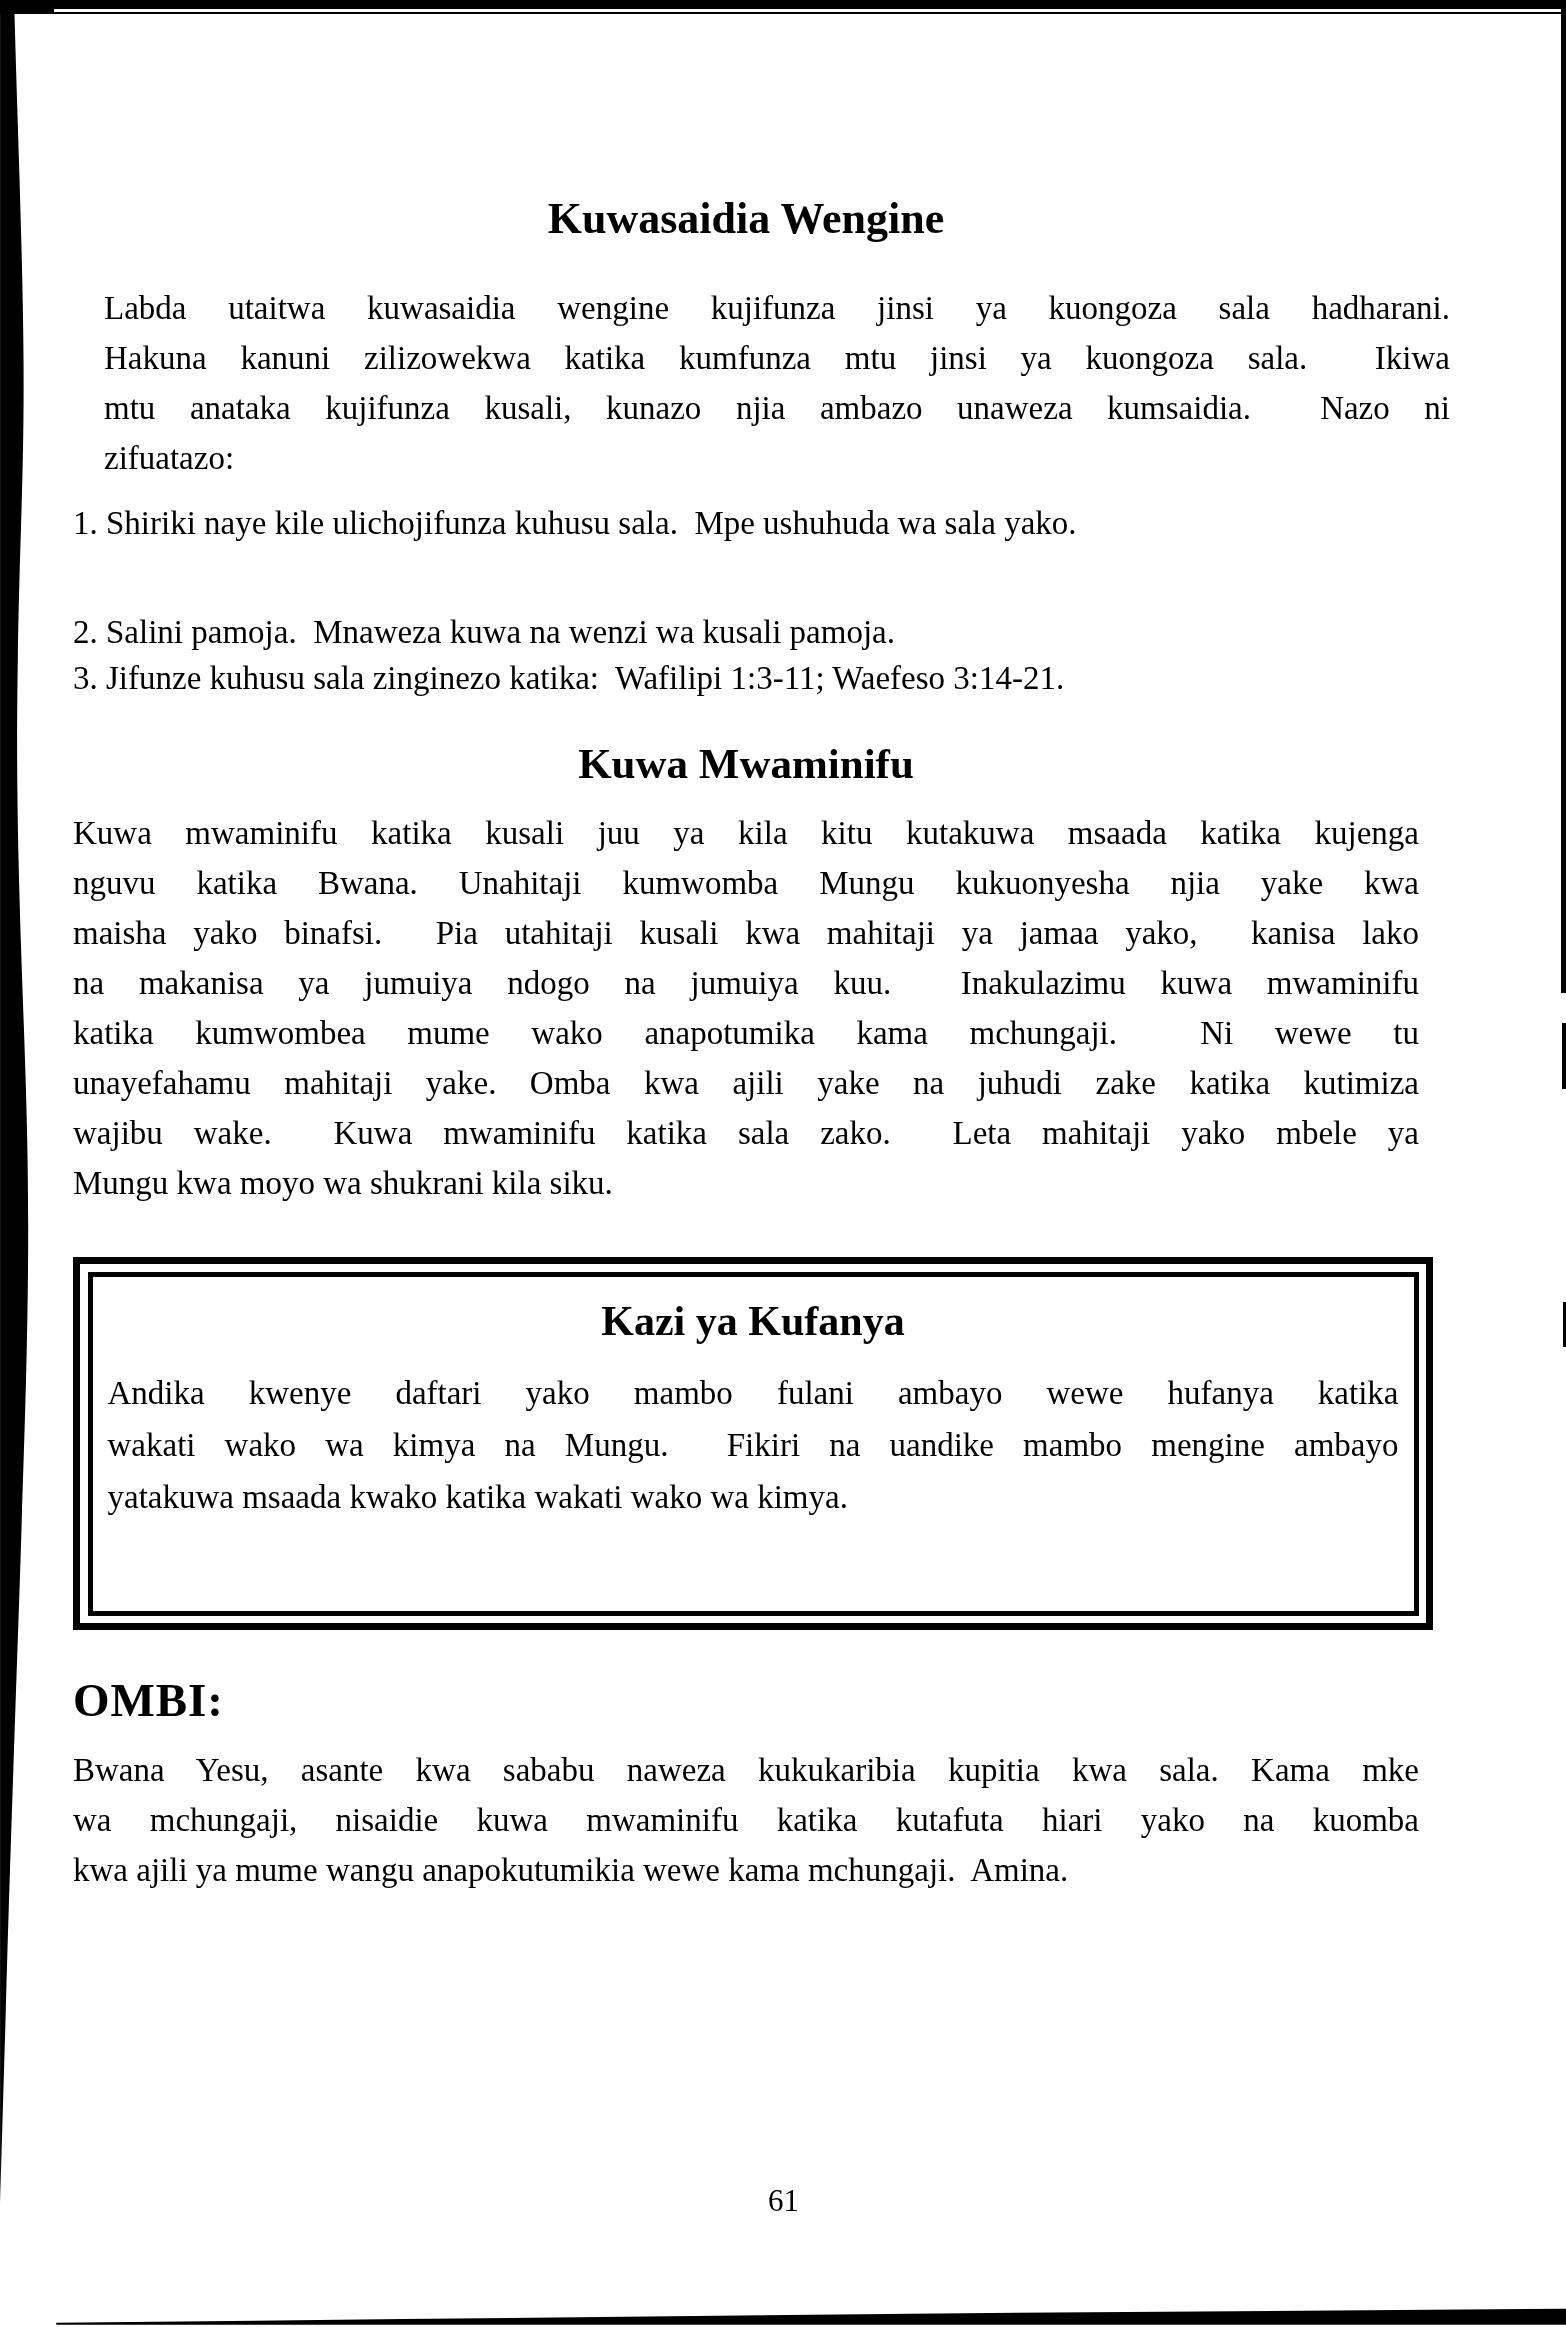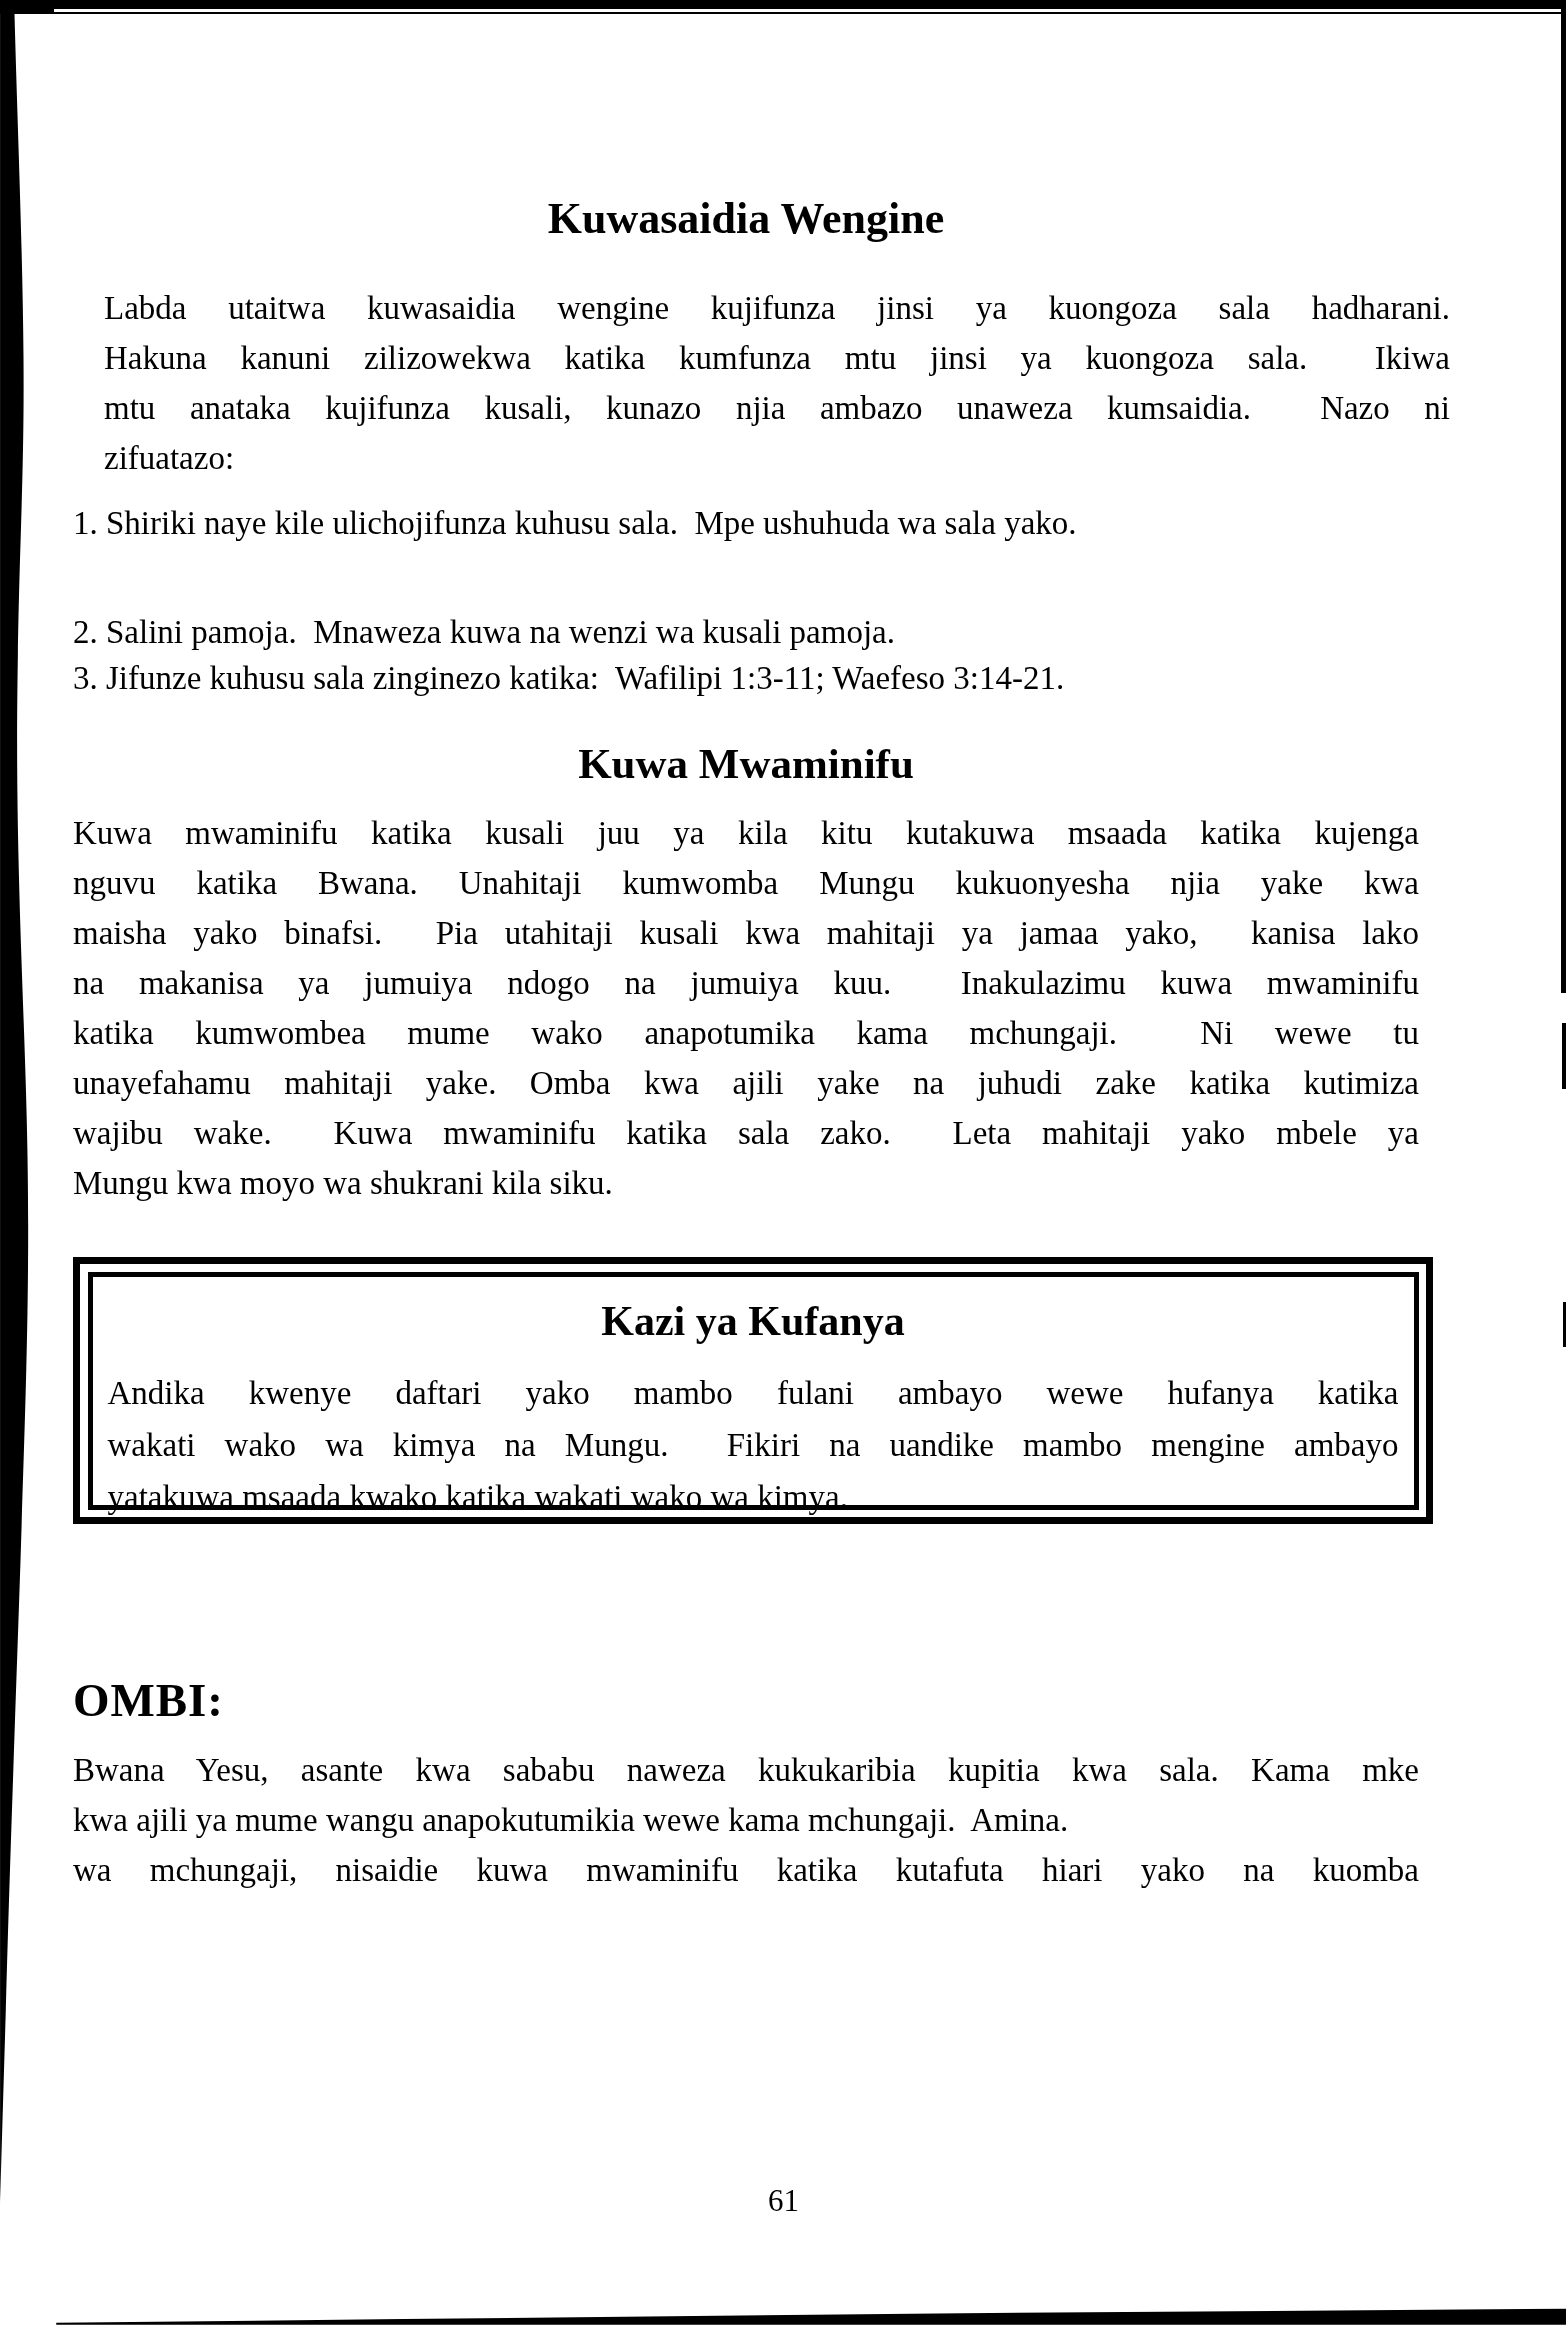--- a/index.html
+++ b/index.html
@@ -78,21 +78,21 @@
   }
   .li1 { top: 498px; }
   .li2 { top: 607px; }
   .li3 { top: 653px; }
 
   .task-box {
     position: absolute;
     top: 1257px;
     left: 0;
     width: 1360px;
-    height: 267px;
+    height: 373px;
     border: 7.5px solid #000;
     box-sizing: border-box;
     background: #fff;
   }
   .task-box-inner {
     position: absolute;
     inset: 7.5px;
     border: 5.6px solid #000;
   }
   .h3 {
@@ -189,20 +189,20 @@
           <div class="tline">wakati wako wa kimya na Mungu.  Fikiri na uandike mambo mengine ambayo</div>
           <div class="tline tline-last">yatakuwa msaada kwako katika wakati wako wa kimya.</div>
         </div>
     </div>
   </section>
 
   <div class="ombi">OMBI:</div>
 
   <div class="para p3">
       <div class="tline">Bwana Yesu, asante kwa sababu naweza kukukaribia kupitia kwa sala. Kama mke</div>
+      <div class="tline">wa mchungaji, nisaidie kuwa mwaminifu katika kutafuta hiari yako na kuomba</div>
       <div class="tline tline-last">kwa ajili ya mume wangu anapokutumikia wewe kama mchungaji.  Amina.</div>
-      <div class="tline">wa mchungaji, nisaidie kuwa mwaminifu katika kutafuta hiari yako na kuomba</div>
     </div>
 
 </main>
 
 <div class="page-number">61</div>
 
 
 </body></html>

